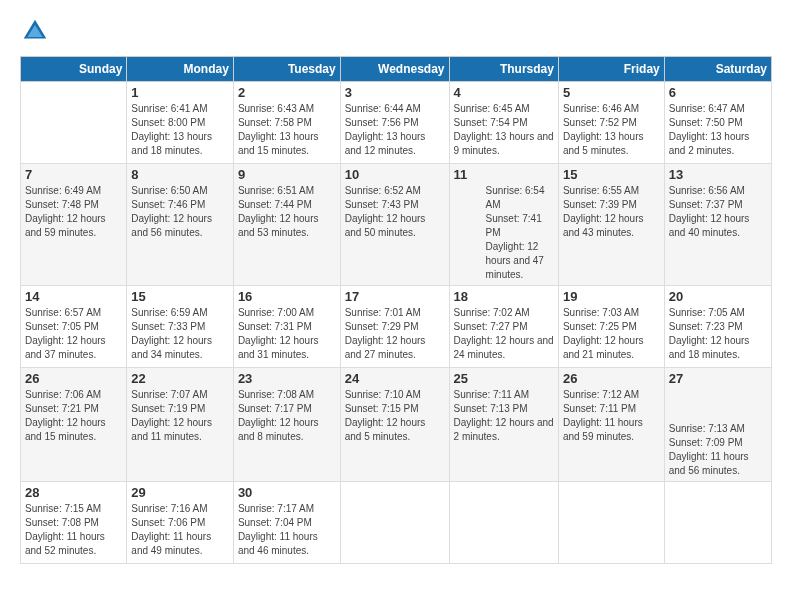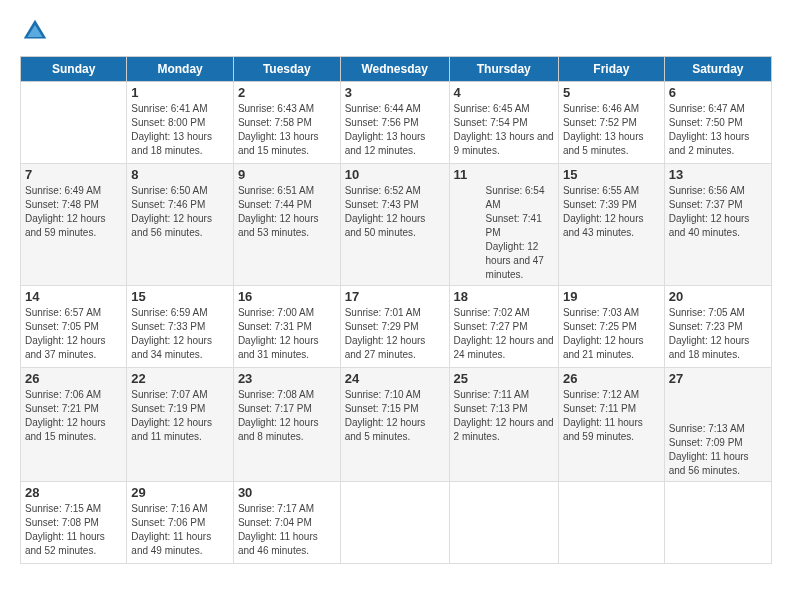--- a/index.html
+++ b/index.html
@@ -60,21 +60,21 @@
     }
     .calendar {
       width: 100%;
       border-collapse: collapse;
       font-size: 10px;
     }
     .calendar th {
       background: #1a6faf;
       color: #fff;
       padding: 5px 4px;
-      text-align: center;
+      text-align: right;
       font-size: 12px;
       font-weight: bold;
       border: 1px solid #ccc;
     }
     .calendar td {
       border: 1px solid #ddd;
       vertical-align: top;
       padding: 3px 4px;
       width: 113px;
       height: 82px;

